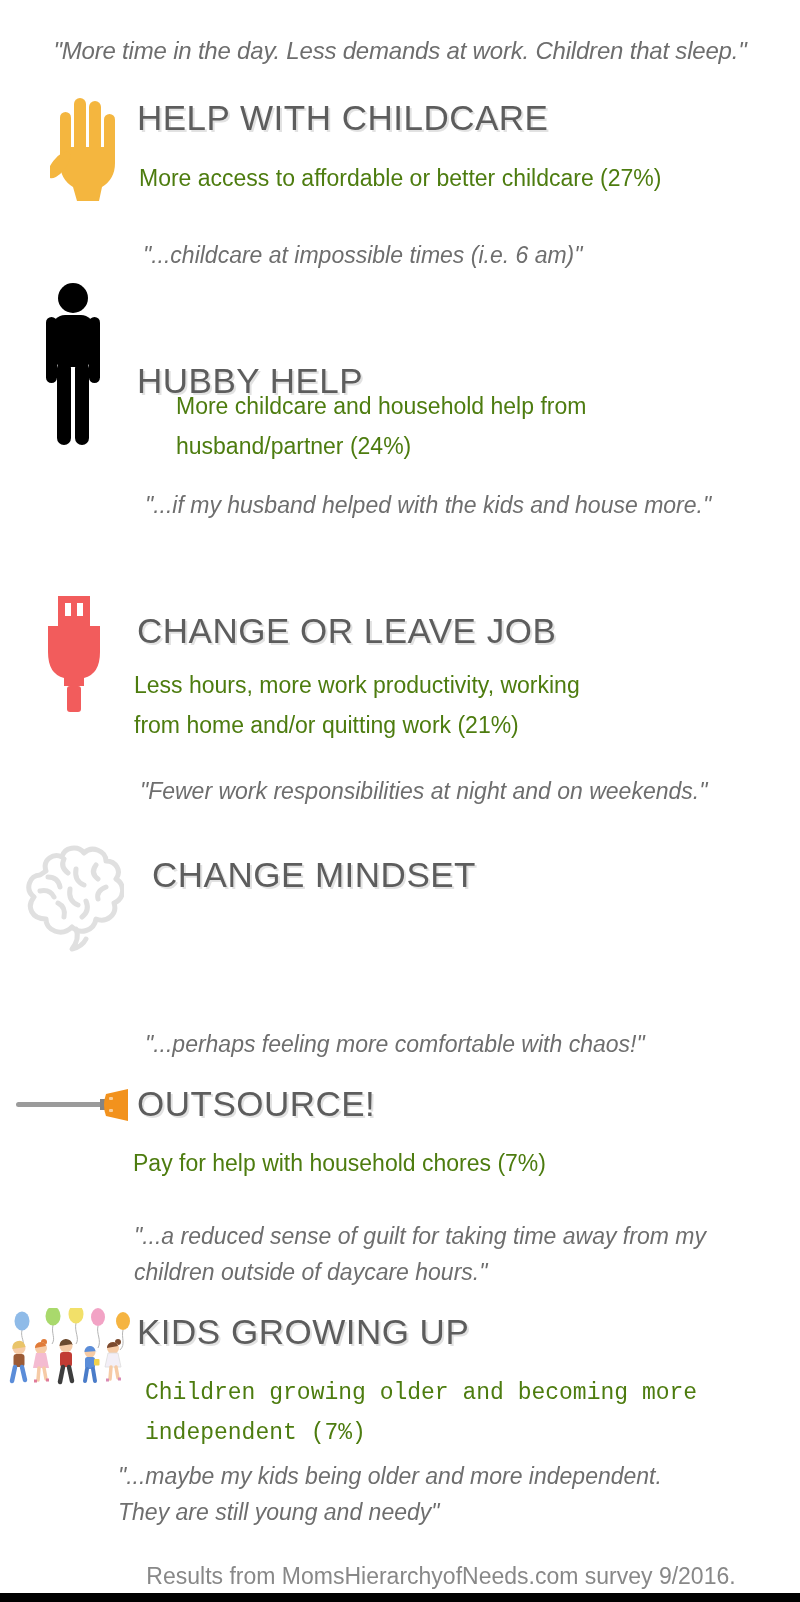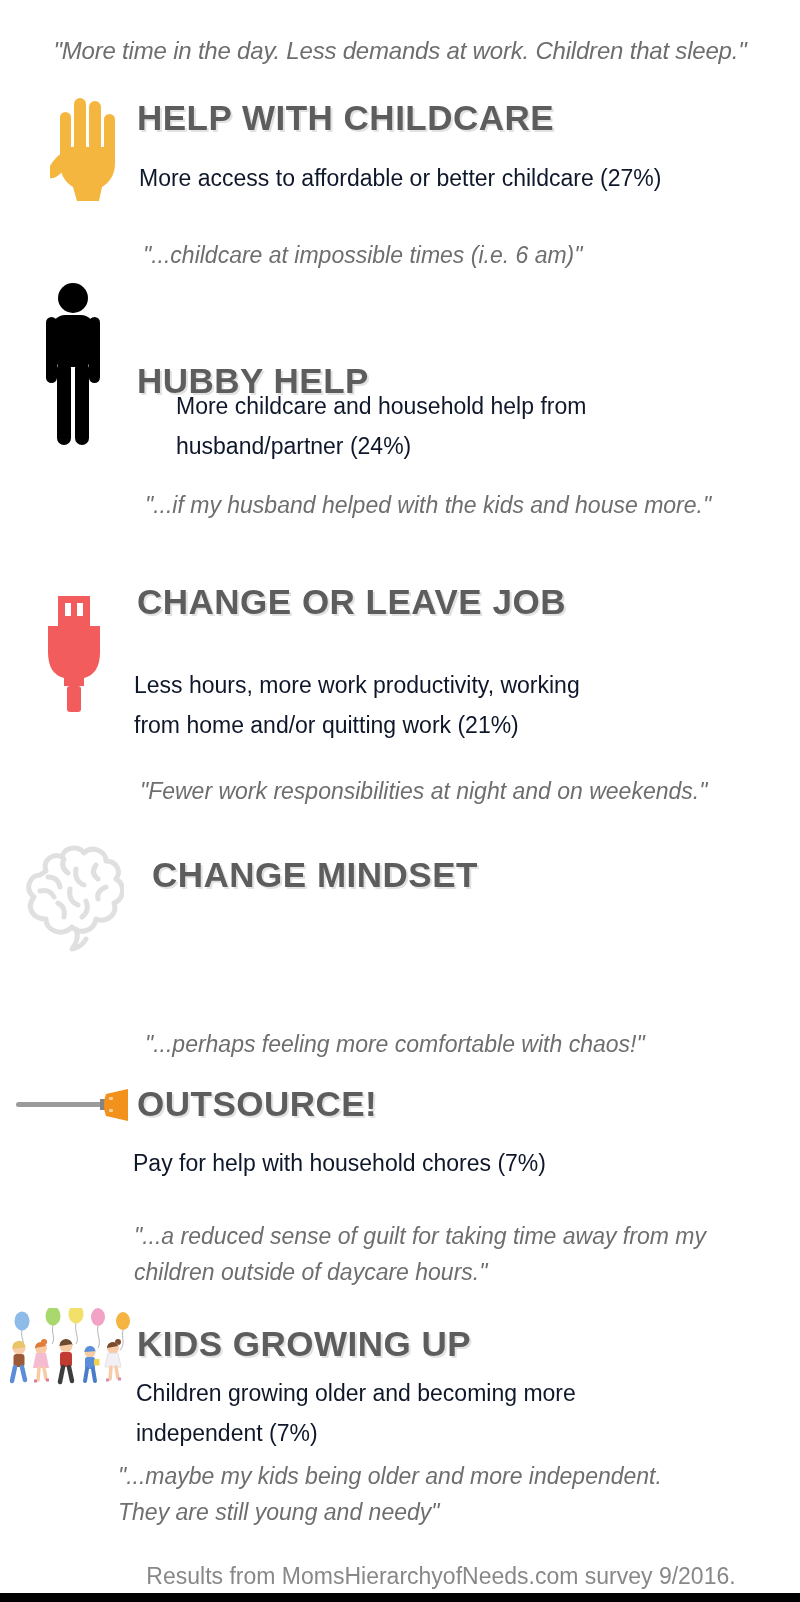--- a/index.html
+++ b/index.html
@@ -6,31 +6,31 @@
   #canvas{
     position:relative;
     width:800px;height:1602px;
     background:#ffffff;
     overflow:hidden;
     font-family:"Liberation Sans",sans-serif;
   }
   .title{
     position:absolute;margin:0;
     font-family:"Liberation Sans",sans-serif;
-    font-weight:bold;
+    font-weight:normal;
     font-size:35px;line-height:44px;
     letter-spacing:.5px;
     color:#5d5d5d;
     text-shadow:2px 2px 0 #e2e2e2;
     white-space:nowrap;
   }
   .body-text{
     position:absolute;margin:0;
     font-size:23px;line-height:40px;
-    color:#0f172a;
+    color:#4d7c0f;
     white-space:pre-line;
   }
   .quote-text{
     position:absolute;margin:0;
     font-style:italic;
     font-size:23px;line-height:36px;
     color:#6e6e6e;
     white-space:pre-line;
   }
   .icon{position:absolute;line-height:0;}
@@ -100,21 +100,21 @@
     <svg width="60" height="116" viewBox="0 0 60 116">
       <g fill="#F25C5C">
         <rect x="14" y="0" width="32" height="30"></rect>
         <path d="M4,30 H56 V56 Q56,78 40,82 L40,90 H20 L20,82 Q4,78 4,56 Z"></path>
         <rect x="23" y="90" width="14" height="26" rx="3"></rect>
       </g>
       <rect x="21" y="7" width="6" height="13" fill="#ffffff"></rect>
       <rect x="33" y="7" width="6" height="13" fill="#ffffff"></rect>
     </svg>
   </div>
-  <h2 class="title" style="left:137px;top:580px;">CHANGE OR LEAVE JOB</h2>
+  <h2 class="title" style="left:137px;top:609px;">CHANGE OR LEAVE JOB</h2>
   <p class="body-text" style="left:134px;top:665px;">Less hours, more work productivity, working
 from home and/or quitting work (21%)</p>
   <p class="quote-text" style="left:140px;top:773px;">"Fewer work responsibilities at night and on weekends."</p>
 
   <div class="icon" style="left:18px;top:843px;">
     <svg width="106" height="112" viewBox="0 0 106 112">
       <g fill="none" stroke="#E0E0E0" stroke-width="5" stroke-linecap="round" stroke-linejoin="round">
         <path d="M28,28 C24,16 36,10 44,14 C46,4 60,2 66,10 C74,2 88,8 88,18 C98,18 104,28 98,36 C108,42 106,56 96,60 C100,72 88,80 78,76 C76,88 62,92 54,84 C44,94 28,88 28,76 C14,76 8,64 16,54 C6,46 12,32 22,32 Z"></path>
         <path d="M46,16 Q42,24 50,30"></path>
         <path d="M30,34 Q40,34 42,44"></path>
@@ -202,22 +202,22 @@
         <circle cx="112" cy="34" r="3" fill="#7B4A2F"></circle>
         <circle cx="107" cy="40" r="6" fill="#F6CBA6"></circle>
         <path d="M101,40 a6,6 0 0 1 10,-4.5 l1,2.5 l-11,2 z" fill="#7B4A2F"></path>
         <path d="M102,45 h10 l3,14 h-16 z" fill="#F3EFF7" stroke="#ddd" stroke-width="0.8"></path>
         <path d="M105,59 L104,71" stroke="#F6CBA6" stroke-width="3.5" stroke-linecap="round" fill="none"></path>
         <path d="M110,59 L112,70" stroke="#F6CBA6" stroke-width="3.5" stroke-linecap="round" fill="none"></path>
         <path d="M103,72 h-3 M112,71 h3" stroke="#D98BB5" stroke-width="3" fill="none"></path>
       </g>
     </svg>
   </div>
-  <h2 class="title" style="left:137px;top:1310px;margin-top:12px;">KIDS GROWING UP</h2>
-  <p class="body-text" style="left:136px;top:1373px;">Children growing older and becoming more
+  <h2 class="title" style="left:137px;top:1310px;">KIDS GROWING UP</h2>
+  <p class="body-text" style="left:145px;top:1373px;font-family:Liberation Mono, monospace;">Children growing older and becoming more
 independent (7%)</p>
   <p class="quote-text" style="left:118px;top:1458px;">"...maybe my kids being older and more independent.
 They are still young and needy"</p>
 
   <p class="footer-text">Results from MomsHierarchyofNeeds.com survey 9/2016.</p>
   <div class="bottom-bar"></div>
 
 </div>
 
 </body></html>

